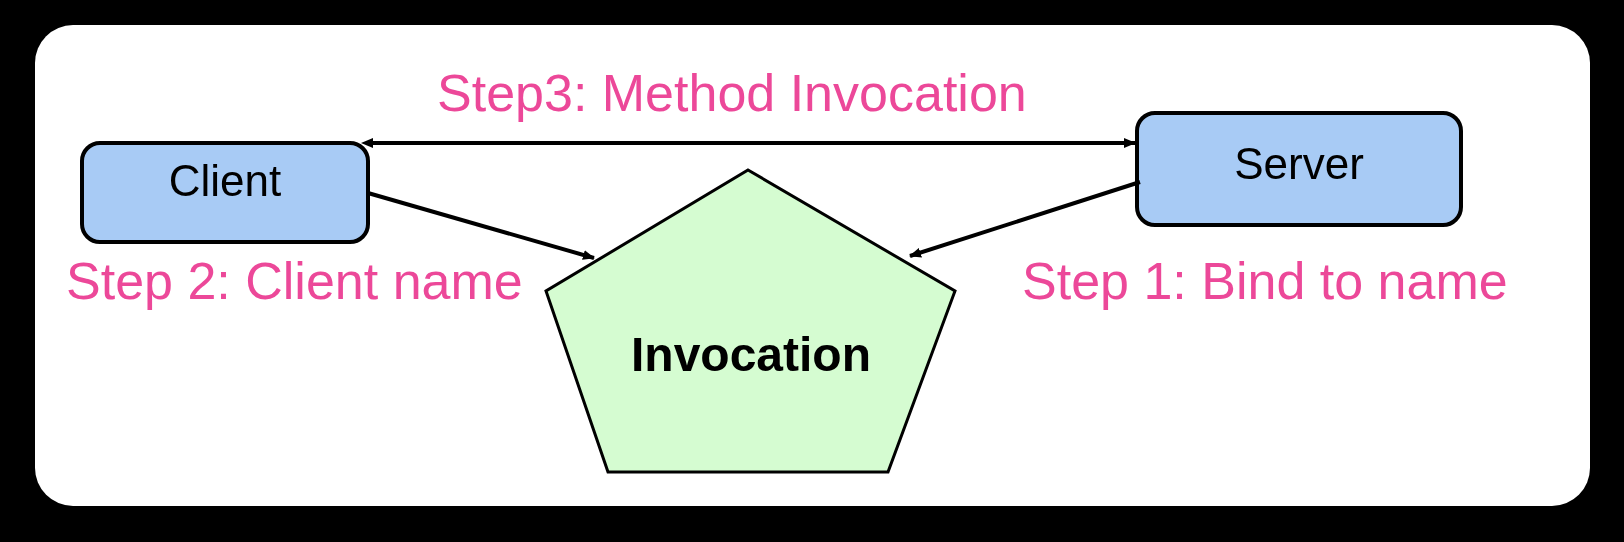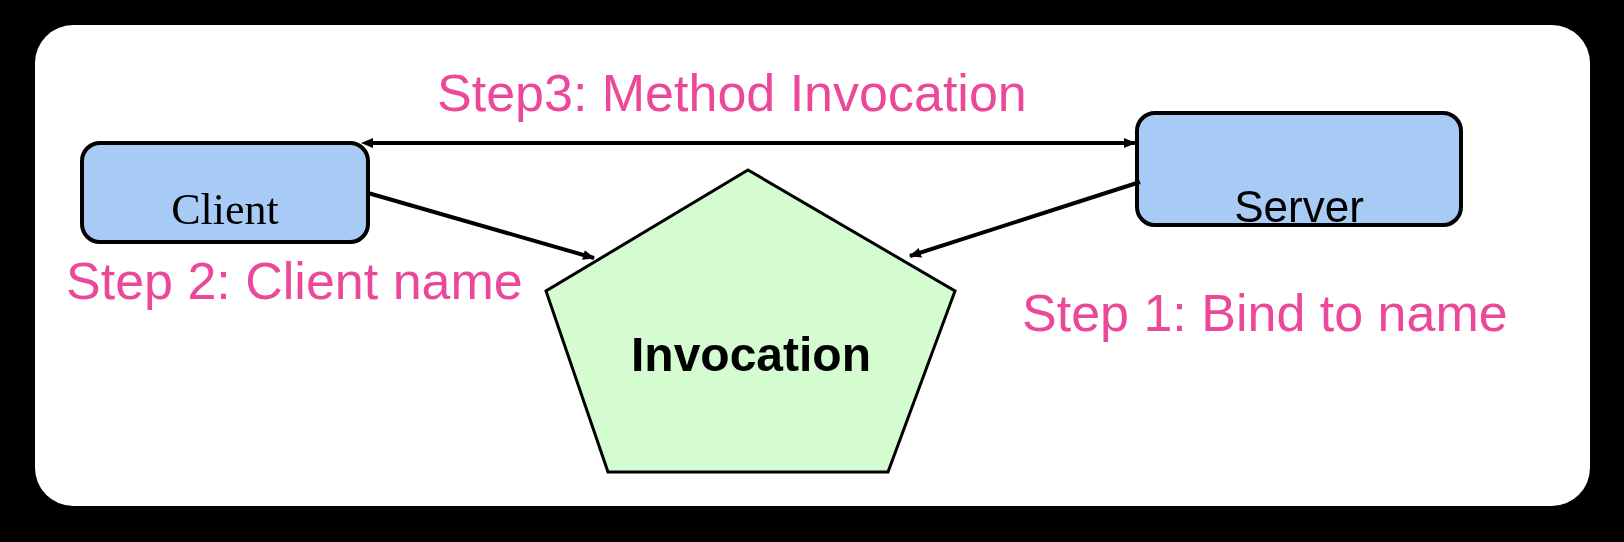--- a/index.html
+++ b/index.html
@@ -33,33 +33,31 @@
   }
   .node-label {
     position: absolute;
     color: #000000;
     white-space: nowrap;
     text-align: center;
     pointer-events: none;
   }
   #client-label {
     left: 82px;
-    top: 185px;
+    top: 156px;
     width: 286px;
     font-size: 44px;
     line-height: 50px;
-    font-family: Liberation Serif, serif;
   }
   #server-label {
     left: 1137px;
     top: 139px;
     width: 324px;
     font-size: 44px;
     line-height: 50px;
-    margin-top: 43px;
   }
   #registry-label {
     left: 546px;
     top: 328px;
     width: 410px;
     font-size: 48px;
     line-height: 54px;
     font-weight: bold;
   }
   .edge-label {
@@ -77,21 +75,20 @@
     left: 66px;
     top: 252px;
     font-size: 52px;
     line-height: 58px;
   }
   #label-step1 {
     left: 1022px;
     top: 252px;
     font-size: 52px;
     line-height: 58px;
-    margin-top: 32px;
   }
 </style>
 </head>
 <body>
 
 <div id="canvas">
 
   <div id="panel"></div>
 
   <svg class="svg-layer" viewBox="0 0 1624 542">

